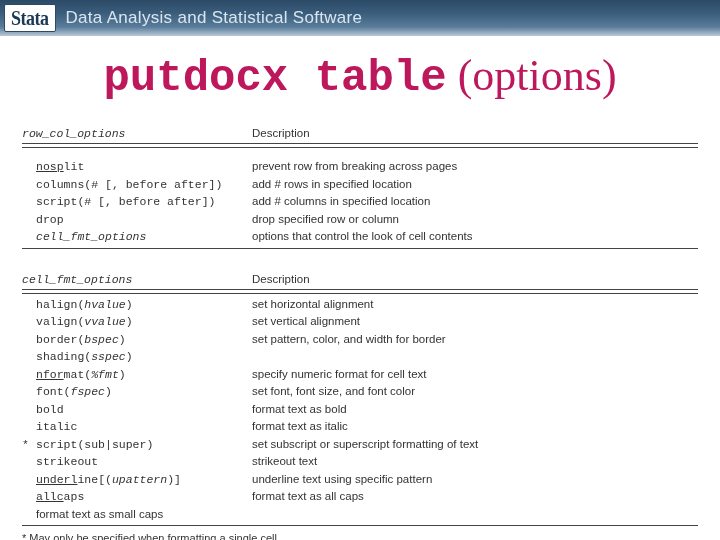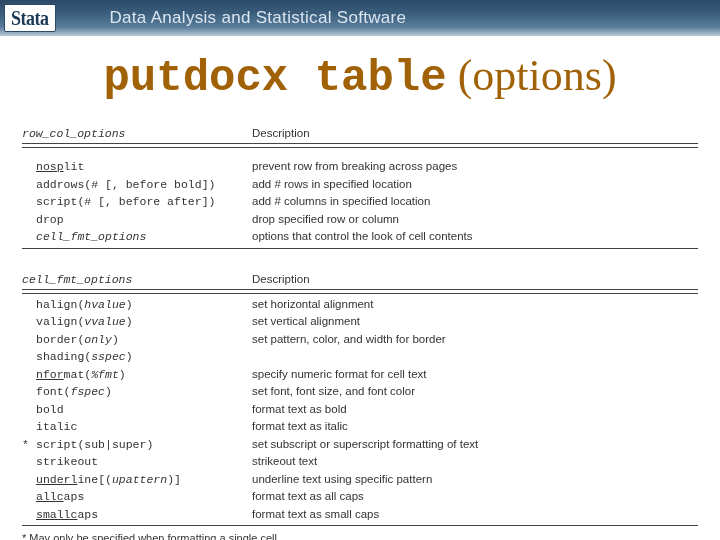--- a/index.html
+++ b/index.html
@@ -12,21 +12,20 @@
     overflow: hidden;
     color: #222;
   }
   .header {
     width: 100%;
     height: 36px;
     background: linear-gradient(to bottom, #2b4a66 0%, #3a5c7b 35%, #4a6c8b 55%, #5a7c9b 75%, #b7cad7 100%);
     display: flex;
     align-items: center;
     padding: 0 4px;
-    gap: 44px;
   }
   .logo {
     background: #fff;
     border: 1px solid #2b4a66;
     border-radius: 2px;
     height: 28px;
     padding: 2px 6px;
     display: flex;
     align-items: center;
     margin-right: 10px;
@@ -47,21 +46,21 @@
     color: #d9e6f0;
     font-size: 17px;
     letter-spacing: 0.3px;
     font-weight: 500;
   }
   .title {
     font-family: Georgia, "Times New Roman", serif;
     font-size: 44px;
     text-align: center;
     margin: 14px 0 6px 0;
-    color: #a16207;
+    color: #be185d;
   }
   .title .cmd {
     font-family: "Courier New", Courier, monospace;
     font-weight: bold;
   }
   .blurred {
     filter: blur(0.6px);
     -webkit-filter: blur(0.6px);
   }
   .content {
@@ -138,21 +137,21 @@
       <div class="col2">Description</div>
     </div>
     <div class="hr-top" style="padding-top: 10px;">
       <div class="row">
         <div class="marker"></div>
         <div class="c1"><span class="u">nosp</span>lit</div>
         <div class="c2">prevent row from breaking across pages</div>
       </div>
       <div class="row">
         <div class="marker"></div>
-        <div class="c1">addrows(# [, before bold])</div>
+        <div class="c1">columns(# [, before after])</div>
         <div class="c2">add # rows in specified location</div>
       </div>
       <div class="row">
         <div class="marker"></div>
         <div class="c1">script(# [, before after])</div>
         <div class="c2">add # columns in specified location</div>
       </div>
       <div class="row">
         <div class="marker"></div>
         <div class="c1">drop</div>
@@ -175,21 +174,21 @@
         <div class="c1">halign(<span class="em">hvalue</span>)</div>
         <div class="c2">set horizontal alignment</div>
       </div>
       <div class="row">
         <div class="marker"></div>
         <div class="c1">valign(<span class="em">vvalue</span>)</div>
         <div class="c2">set vertical alignment</div>
       </div>
       <div class="row">
         <div class="marker"></div>
-        <div class="c1">border(<span class="em">only</span>)</div>
+        <div class="c1">border(<span class="em">bspec</span>)</div>
         <div class="c2">set pattern, color, and width for border</div>
       </div>
       <div class="row">
         <div class="marker"></div>
         <div class="c1">shading(<span class="em">sspec</span>)</div>
       </div>
       <div class="row">
         <div class="marker"></div>
         <div class="c1"><span class="u">nfor</span>mat(<span class="em">%fmt</span>)</div>
         <div class="c2">specify numeric format for cell text</div>
@@ -224,19 +223,18 @@
         <div class="c1"><span class="u">underl</span>ine[(<span class="em">upattern</span>)]</div>
         <div class="c2">underline text using specific pattern</div>
       </div>
       <div class="row">
         <div class="marker"></div>
         <div class="c1"><span class="u">allc</span>aps</div>
         <div class="c2">format text as all caps</div>
       </div>
       <div class="row">
         <div class="marker"></div>
-        <div class="c1"><span class="u">smallc</span>aps</div>
         <div class="c2">format text as small caps</div>
       </div>
     </div>
     <div class="hr-bot"></div>
     <div class="footnote">* May only be specified when formatting a single cell.</div>
   </div>
 
 </body></html>

